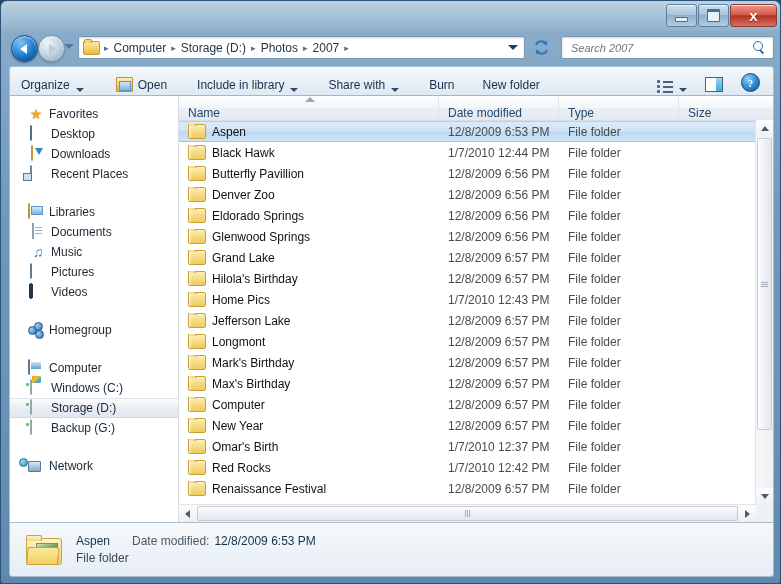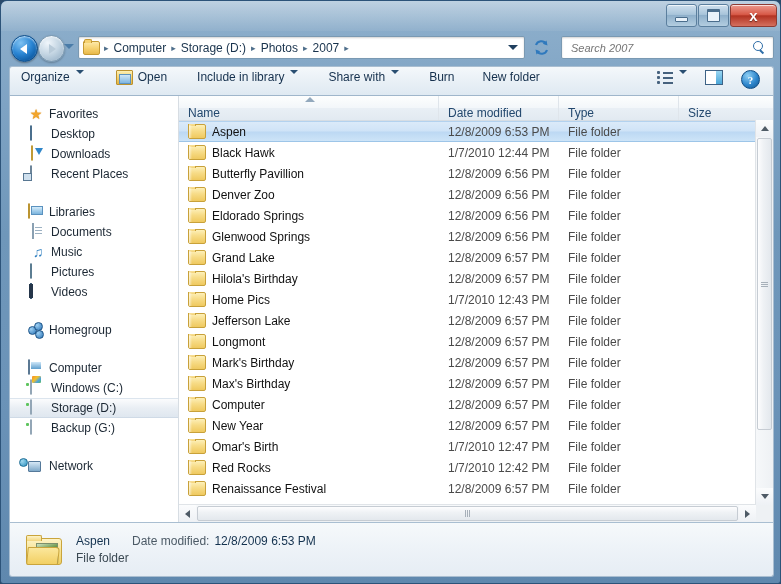--- a/index.html
+++ b/index.html
@@ -104,21 +104,21 @@
 
   
   #toolbar{
     position:absolute;left:8px;top:65px;width:765px;height:30px;
     box-sizing:border-box;
     background:linear-gradient(180deg,#f4f8fb 0%,#e9f0f6 50%,#dfe9f2 100%);
     border:1px solid #a9bed1;border-bottom:1px solid #9fb6cb;
     border-radius:3px 3px 0 0;
     display:flex;align-items:center;
   }
-  .tbitem{display:flex;align-items:flex-start;height:22px;padding:0 8px;margin-left:2px;
+  .tbitem{display:flex;align-items:flex-end;height:22px;padding:0 8px;margin-left:2px;
     color:#15304d;font-size:12px;white-space:nowrap;cursor:default;border:1px solid transparent;border-radius:3px;}
   .tbcaret{width:0;height:0;margin-left:6px;
     border-left:4px solid transparent;border-right:4px solid transparent;border-top:4px solid #2a4f72;}
   .open-ico{width:15px;height:13px;margin-right:5px;position:relative;flex:none;
     background:linear-gradient(180deg,#fdf0b4 0%,#f4d museum 0%,#f2cf6d 55%,#e4b33f 100%);
     background:linear-gradient(180deg,#fdf0b4 0%,#f2cf6d 55%,#e4b33f 100%);
     border:1px solid #bb922f;border-radius:1px;}
   .open-ico:after{content:"";position:absolute;left:2px;top:3px;width:10px;height:8px;
     background:linear-gradient(180deg,#cfe6f7,#7fb6e0);border:1px solid #5d93c0;}
   #tbright{margin-left:auto;display:flex;align-items:center;padding-right:6px;}
@@ -664,21 +664,21 @@
             </div>
             <div class="cell c-date">12/8/2009 6:57 PM</div>
             <div class="cell c-type">File folder</div>
             <div class="cell c-size"></div>
           </div>
           <div class="row">
             <div class="cell c-name">
               <span class="fldr"></span>
               <span>Omar's Birth</span>
             </div>
-            <div class="cell c-date">1/7/2010 12:47 PM</div>
+            <div class="cell c-date">1/7/2010 12:37 PM</div>
             <div class="cell c-type">File folder</div>
             <div class="cell c-size"></div>
           </div>
           <div class="row">
             <div class="cell c-name">
               <span class="fldr"></span>
               <span>Red Rocks</span>
             </div>
             <div class="cell c-date">1/7/2010 12:42 PM</div>
             <div class="cell c-type">File folder</div>

